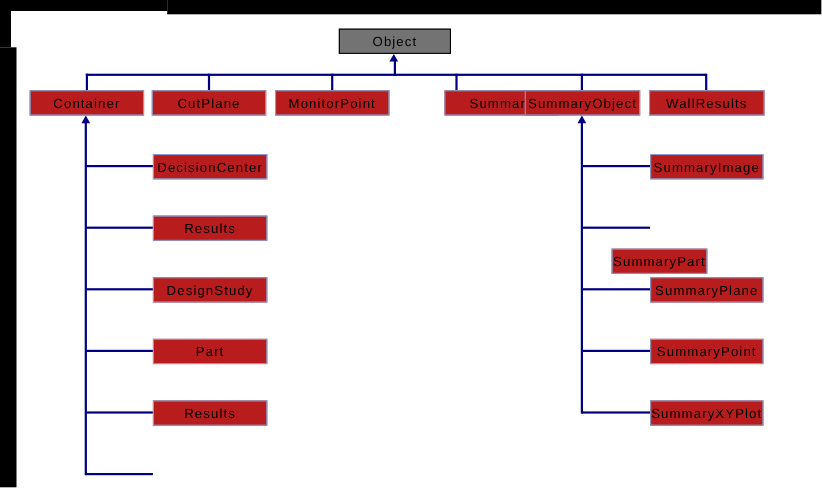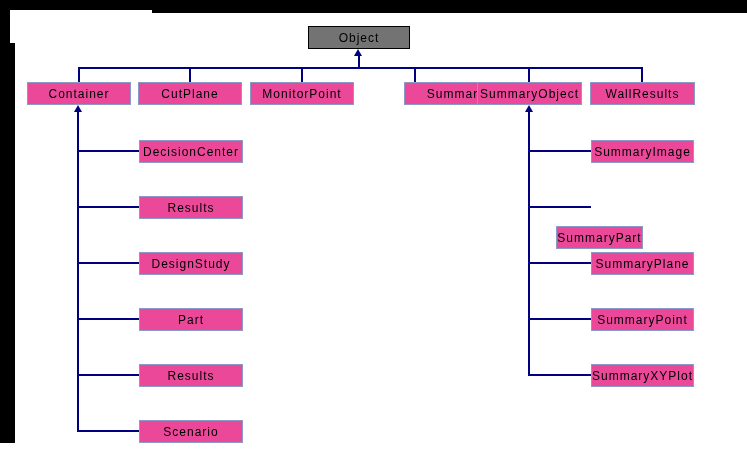--- a/index.html
+++ b/index.html
@@ -15,21 +15,21 @@
   .node {
     position: absolute;
     box-sizing: border-box;
     height: 23px;
     display: flex;
     align-items: center;
     justify-content: center;
     font-size: 12px;
     letter-spacing: 1px;
     color: #000000;
-    background: #ec4899;
+    background: #b91c1c;
     border: 1px solid #8b9ac8;
     white-space: nowrap;
     cursor: pointer;
   }
   .node.root {
     background: #737373;
     border: 1px solid #000000;
     cursor: default;
   }
   .vline, .hline { position: absolute; background: #000080; }
@@ -85,21 +85,20 @@
   <div class="node" style="left:250px; top:82px; width:104px;">MonitorPoint</div>
   <div class="node" style="left:363px; top:82px; width:104px;margin-left:41px;">Summary</div>
   <div class="node" style="left:477px; top:82px; width:105px;">SummaryObject</div>
   <div class="node" style="left:590px; top:82px; width:105px;">WallResults</div>
 
   <div class="node" style="left:139px; top:140px; width:104px;">DecisionCenter</div>
   <div class="node" style="left:139px; top:196px; width:104px;">Results</div>
   <div class="node" style="left:139px; top:252px; width:104px;">DesignStudy</div>
   <div class="node" style="left:139px; top:308px; width:104px;">Part</div>
   <div class="node" style="left:139px; top:364px; width:104px;">Results</div>
-  <div class="node" style="left:139px; top:420px; width:104px;">Scenario</div>
 
   <div class="node" style="left:591px; top:140px; width:103px;">SummaryImage</div>
   <div class="node" style="left:556px; top:196px; width:87px;margin-top:30px;">SummaryPart</div>
   <div class="node" style="left:591px; top:252px; width:103px;">SummaryPlane</div>
   <div class="node" style="left:591px; top:308px; width:103px;">SummaryPoint</div>
   <div class="node" style="left:591px; top:364px; width:103px;">SummaryXYPlot</div>
 
 </div>
 
 </body></html>

